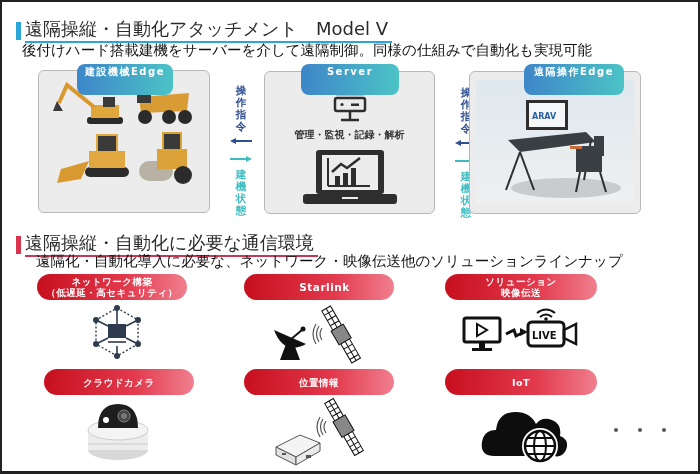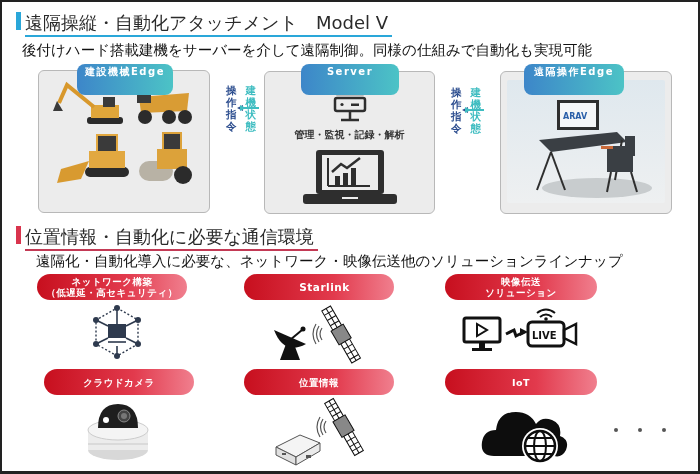--- a/index.html
+++ b/index.html
@@ -1,28 +1,28 @@
 <!DOCTYPE html>
 <html><head>
 <meta charset="utf-8">
 <style>
   * { box-sizing: border-box; margin: 0; padding: 0; }
   body { width: 700px; height: 474px; background: #ffffff; font-family: "DejaVu Sans", sans-serif; overflow: hidden; position: relative; }
   .frame { position: absolute; left: 0; top: 0; width: 700px; height: 474px; border: 2px solid #222; border-bottom-width: 3px; background: #fff; }
 
-  .sec-title { position: absolute; display: flex; align-items: flex-start; }
+  .sec-title { position: absolute; display: flex; align-items: flex-end; margin-top: 6px; }
   .sec-title .bar { width: 5px; height: 18px; margin-right: 4px; }
   .sec-title .text { font-size: 18px; color: #2a2a2a; line-height: 22px; padding-right: 4px; }
   .sec-title .uline { position: absolute; left: 9px; right: 0; bottom: -3px; height: 2px; }
   .sub { position: absolute; font-size: 14.5px; color: #111; white-space: nowrap; }
 
   .panel { position: absolute; background: #ececec; border: 1.5px solid #b8b8b8; border-radius: 6px; }
   .panel-tag { position: absolute; height: 31px; border-radius: 8px; background: linear-gradient(90deg, #3d86c9, #4cc3c6); color: #fff; font-size: 10px; font-weight: bold; text-align: center; line-height: 15px; letter-spacing: 1.5px; }
 
-  .arrows { position: absolute; width: 30px; display: flex; align-items: center; }
+  .arrows { position: absolute; width: 30px; display: flex; flex-direction: column; align-items: center; }
   .vtext { font-size: 10.5px; font-weight: bold; line-height: 12px; text-align: center; width: 14px; word-break: break-all; }
   .vtext.blue { color: #2d4e8f; }
   .vtext.teal { color: #3fbdc1; }
   .arrow { width: 22px; height: 6px; position: relative; margin: 6px 0; }
   .arrow .shaft { position: absolute; top: 2px; height: 2px; width: 18px; }
   .arrow.left .shaft { left: 4px; background: #2d4e8f; }
   .arrow.left .head { position: absolute; left: 0; top: 0; border-right: 6px solid #2d4e8f; border-top: 3px solid transparent; border-bottom: 3px solid transparent; }
   .arrow.right .shaft { left: 0; background: #3fbdc1; }
   .arrow.right .head { position: absolute; right: 0; top: 0; border-left: 6px solid #3fbdc1; border-top: 3px solid transparent; border-bottom: 3px solid transparent; }
 
@@ -129,21 +129,21 @@
         <div class="shaft"></div>
         <div class="head"></div>
       </div>
     <div class="arrow right">
         <div class="shaft"></div>
         <div class="head"></div>
       </div>
     <div class="vtext teal">建機状態</div>
   </div>
 
-  <div class="panel" style="left:498px; top:69px; width:172px; height:143px;">
+  <div class="panel" style="left:467px; top:69px; width:172px; height:143px;">
     <div style="position:absolute; left:6px; top:8px; right:6px; bottom:10px; background:linear-gradient(180deg,#dfe8ee,#eef0f1); border-radius:2px;">
       <svg width="158" height="124" viewBox="0 0 158 124">
         <ellipse cx="90" cy="108" rx="55" ry="10" fill="#c8ccce"></ellipse>
         <rect x="50" y="20" width="42" height="30" fill="#2e2e2e"></rect>
         <rect x="53" y="23" width="36" height="24" fill="#f5f6f7"></rect>
         <text x="56" y="39" font-size="8" font-weight="bold" fill="#2a5ea8" font-family="DejaVu Sans, sans-serif">ARAV</text>
         <path d="M32 60 L110 52 L120 62 L44 72 Z" fill="#3a3f44"></path>
         <line x1="44" y1="72" x2="30" y2="110" stroke="#2e2e2e" stroke-width="2"></line>
         <line x1="44" y1="72" x2="58" y2="110" stroke="#2e2e2e" stroke-width="2"></line>
         <line x1="115" y1="60" x2="108" y2="100" stroke="#2e2e2e" stroke-width="2"></line>
@@ -152,35 +152,35 @@
         <rect x="94" y="66" width="12" height="3" fill="#c86a3a"></rect>
         <line x1="104" y1="92" x2="100" y2="112" stroke="#2e2e2e" stroke-width="2"></line>
         <line x1="124" y1="92" x2="130" y2="112" stroke="#2e2e2e" stroke-width="2"></line>
       </svg>
     </div>
   </div>
   <div class="panel-tag" style="left:522px; top:62px; width:100px;">遠隔操作Edge</div>
 
   <div class="sec-title" style="left:14px; top:224px;">
     <div class="bar" style="background:#d9344d;"></div>
-    <div class="text">位置情報・自動化に必要な通信環境</div>
+    <div class="text">遠隔操縦・自動化に必要な通信環境</div>
     <div class="uline" style="background:#c33a55;"></div>
   </div>
   <div class="sub" style="left:34px; top:250px;">遠隔化・自動化導入に必要な、ネットワーク・映像伝送他のソリューションラインナップ</div>
 
   <div class="pill" style="left:35px; top:272px; width:150px;">
     <span>ネットワーク構築</span>
     <span>（低遅延・高セキュリティ）</span>
   </div>
   <div class="pill" style="left:242px; top:272px; width:150px;">
     <span style="font-size:10.5px;padding-left:11px;">Starlink</span>
   </div>
   <div class="pill" style="left:443px; top:272px; width:152px;">
+    <span>ソリューション</span>
     <span>映像伝送</span>
-    <span>ソリューション</span>
   </div>
 
   <svg class="icon-box" style="left:88px; top:302px;" width="54" height="58" viewBox="0 0 54 58">
     <g stroke="#2e3a4e" stroke-width="1.4" stroke-dasharray="2,2" fill="none">
       <polygon points="27,4 48,16 48,40 27,52 6,40 6,16"></polygon>
     </g>
     <g stroke="#2e3a4e" stroke-width="1.6">
       <line x1="27" y1="4" x2="27" y2="20"></line>
         <line x1="6" y1="16" x2="18" y2="22"></line>
       <line x1="48" y1="16" x2="36" y2="22"></line>

